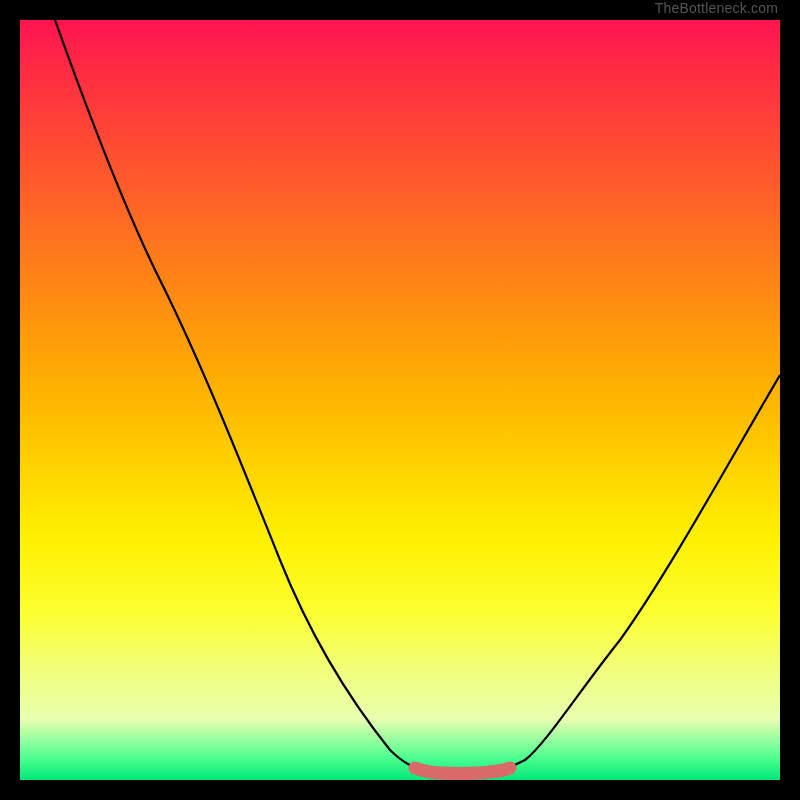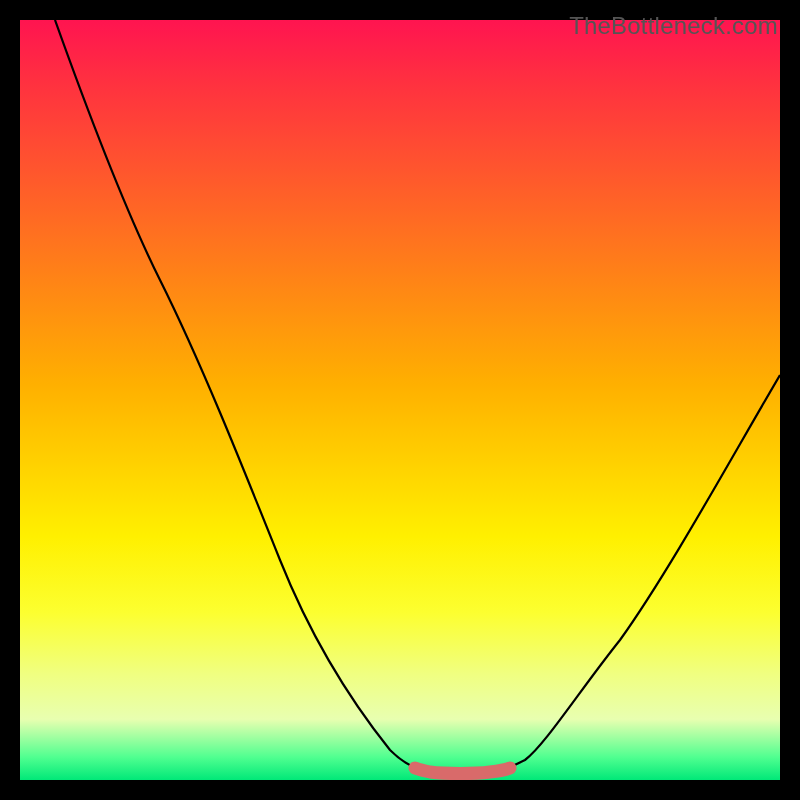--- a/index.html
+++ b/index.html
@@ -34,24 +34,24 @@
   }
   .curve-svg {
     position: absolute;
     left: 0;
     top: 0;
     width: 760px;
     height: 760px;
   }
   .watermark {
     position: absolute;
-    top: 12px;
+    top: 0;
     right: 22px;
     color: #555;
-    font-size: 24px;
+    font-size: 14px;
     font-weight: 500;
     letter-spacing: 0.2px;
   }
 </style>
 </head>
 <body>
 
 <div class="chart-area">
   <svg class="curve-svg" viewBox="0 0 760 760">
     <path d="M 35 0

